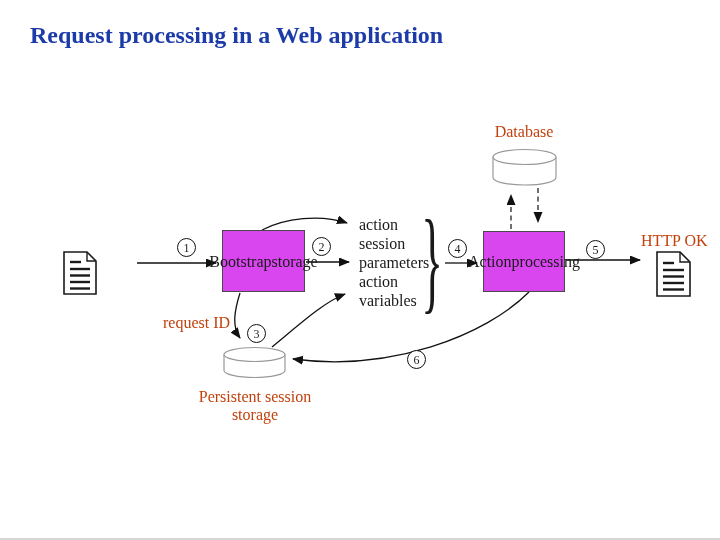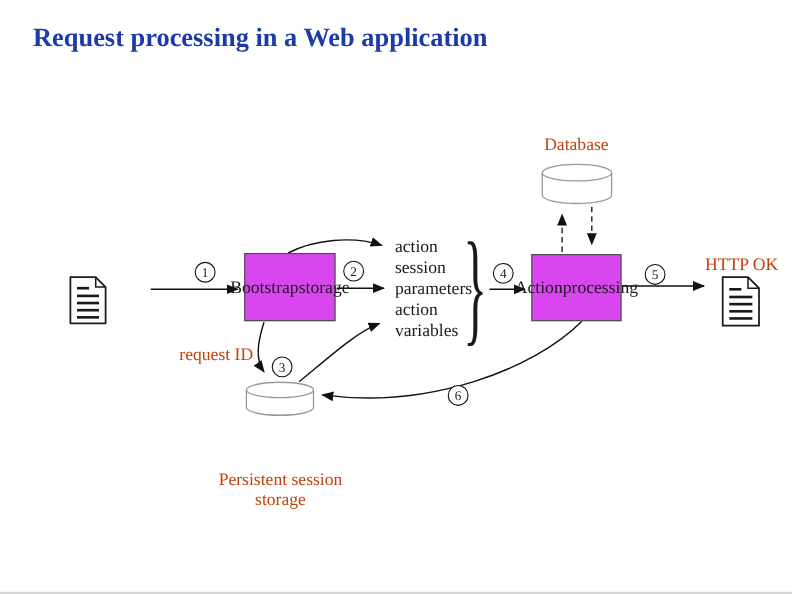--- a/index.html
+++ b/index.html
@@ -119,21 +119,21 @@
   </svg>
 
 
   <div class="lbl" style="left:641px;top:232px;font-family:Liberation Serif, serif;">HTTP OK</div>
 
   <div class="lbl" style="left:489px;top:123px;width:70px;text-align:center;">Database</div>
 
   <div class="lbl" style="left:163px;top:314px;">request ID</div>
 
   <div class="lbl lbl-center" style="left:196px;top:388px;width:118px;">
-    <span style="display:block;margin-top:40px;">Persistent session</span>
+    <span style="display:block;">Persistent session</span>
     <span style="display:block;">storage</span>
   </div>
 
   <div class="node-box" style="left:222px;top:230px;width:83px;height:62px;">
     <span>Bootstrap</span>
     <span>storage</span>
   </div>
 
   <div class="node-box" style="left:483px;top:231px;width:82px;height:61px;">
     <span>Action</span>

